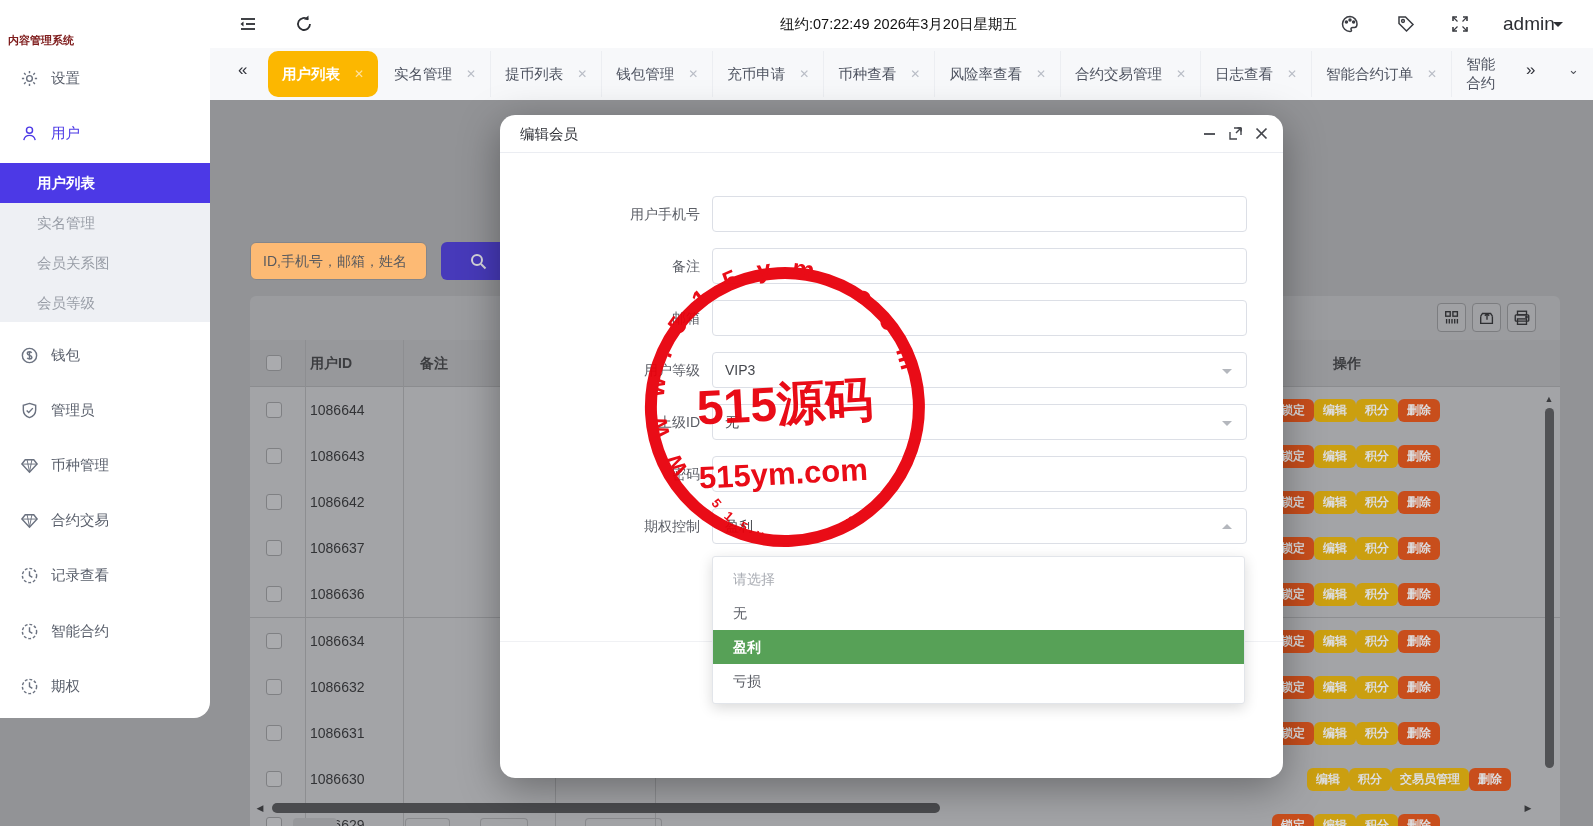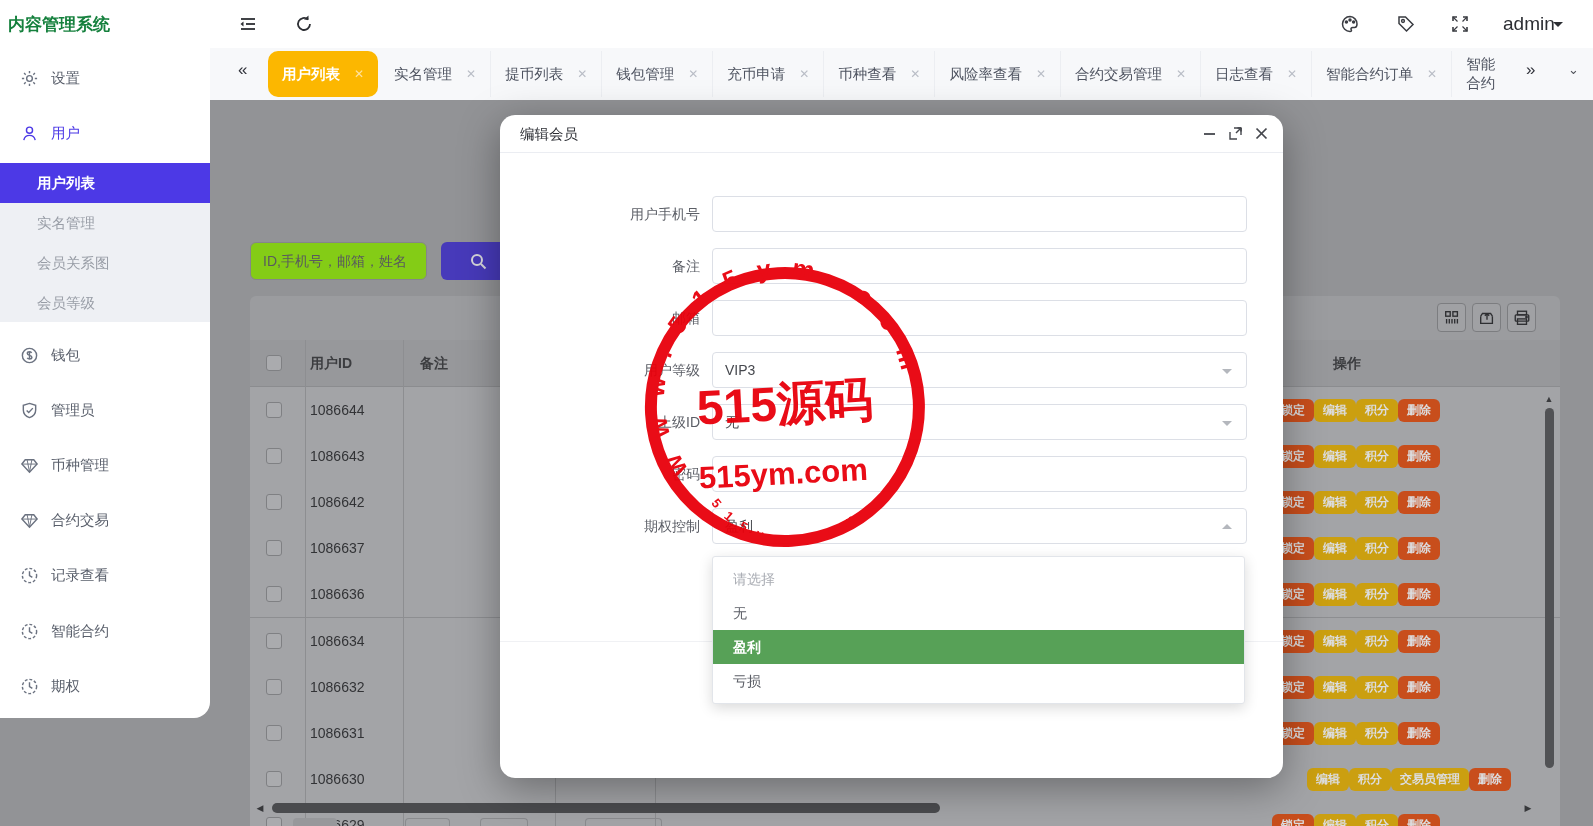--- a/index.html
+++ b/index.html
@@ -2,21 +2,21 @@
 <html><head>
 <meta charset="utf-8">
 <style>
   html,body{margin:0;padding:0;background:#dfe1e5;}
   *{box-sizing:border-box;font-family:"Liberation Sans","DejaVu Sans",sans-serif;}
   #app{position:relative;width:1593px;height:826px;overflow:hidden;background:#fff;}
 
   
   #content-bg{position:absolute;left:0;top:100px;width:1593px;height:726px;background:#929396;z-index:1;}
   .search-input{position:absolute;left:250px;top:142px;width:177px;height:38px;border:1px solid #85868a;
-     border-radius:6px;background:#84cc16;color:#595a5e;font-size:14px;padding:0 12px;line-height:36px;}
+     border-radius:6px;background:#fdba74;color:#595a5e;font-size:14px;padding:0 12px;line-height:36px;}
   .search-btn{position:absolute;left:441px;top:142px;width:75px;height:38px;background:#473aba;border-radius:6px;
      display:flex;align-items:center;justify-content:center;}
   .card{position:absolute;left:250px;top:196px;width:1310px;height:602px;background:#9b9c9f;border-radius:6px;}
   .tool-btn{position:absolute;top:7px;width:29px;height:29px;border:1px solid #7c7d80;border-radius:4px;
      background:#a0a1a4;display:flex;align-items:center;justify-content:center;color:#2e2f32;}
   .thead{position:absolute;left:0;top:44px;width:1310px;height:47px;background:#97989b;border-bottom:1px solid #8b8c8f;}
   .th{position:absolute;top:0;height:47px;line-height:47px;font-size:14px;color:#3c3d40;font-weight:bold;}
   .trow{position:absolute;left:0;width:1310px;height:47px;background:#a3a4a7;border-bottom:1px solid #8d8e91;}
   .cell-id{position:absolute;left:60px;top:0;height:46px;line-height:46px;font-size:14px;color:#323336;}
   .cbx{position:absolute;left:16px;top:15px;width:16px;height:16px;border:1px solid #7f8083;border-radius:3px;background:#aaabae;}
@@ -27,21 +27,21 @@
   .abtn.yellow{background:#cb9f10;}
   
   .vsb-arrow{position:absolute;left:1293px;width:12px;height:10px;color:#3a3b3e;font-size:9px;line-height:10px;text-align:center;}
   .vsb-thumb{position:absolute;left:1295px;top:112px;width:9px;height:360px;background:#515255;border-radius:5px;}
   .hsb{position:absolute;top:803px;left:272px;width:668px;height:10px;background:#4a4b4e;border-radius:5px;z-index:2;}
   .hsb-arrow{position:absolute;top:803px;width:12px;height:10px;color:#37383b;font-size:9px;line-height:10px;text-align:center;z-index:2;}
   .pag-ghost{position:absolute;z-index:2;border-radius:4px 4px 0 0;}
 
   
   #navbar{position:absolute;left:0;top:0;width:1593px;height:48px;background:#fff;z-index:6;display:flex;align-items:center;}
-  #logo{position:absolute;left:8px;top:1px;height:48px;line-height:48px;font-size:17px;font-weight:bold;color:#15803d;}
+  #logo{position:absolute;left:8px;top:16px;height:48px;line-height:48px;font-size:11px;font-weight:bold;color:#7f1d1d;}
   .nav-ic{position:absolute;top:14px;color:#2c2e33;}
   #nav-time{position:absolute;left:780px;top:0;height:48px;line-height:48px;font-size:14.5px;color:#111;}
   #nav-admin{position:absolute;left:1503px;top:0;height:48px;line-height:48px;font-size:19px;color:#2c2e33;}
   #admin-caret{position:absolute;left:1553px;top:22px;width:0;height:0;border:5px solid transparent;border-top-color:#2c2e33;}
 
   #sidebar{position:absolute;left:0;top:48px;width:210px;height:670px;background:#fff;z-index:5;border-radius:0 0 16px 0;}
   .side-item{position:absolute;left:0;width:210px;height:36px;display:flex;align-items:center;gap:12px;padding-left:20px;
      font-size:14.5px;color:#595f6b;}
   .side-item.active{color:#4c39e6;}
   #submenu{position:absolute;left:0;top:115px;width:210px;height:159px;background:#eef0f4;}
@@ -269,20 +269,21 @@
           <line x1="3" y1="15" x2="17" y2="15"></line>
         <path d="M5.5 7.5 L2.5 10 L5.5 12.5" fill="#2c2e33" stroke="none"></path>
       </svg>
     </span>
     <span class="nav-ic" style="left:294px;">
       <svg width="20" height="20" viewBox="0 0 20 20" fill="none" stroke="#2c2e33" stroke-width="1.8">
         <path d="M16 10 a6 6 0 1 1 -2-4.5"></path>
           <path d="M14.5 1.5 L14.5 6 L10 5.5" fill="#2c2e33" stroke="none"></path>
       </svg>
     </span>
+    <span id="nav-time">纽约:07:22:49 2026年3月20日星期五</span>
     <span class="nav-ic" style="left:1340px;">
       <svg width="20" height="20" viewBox="0 0 20 20" fill="none" stroke="#3a3c42" stroke-width="1.5">
         <path d="M10 2.5 a7.5 7.5 0 1 0 0 15 c1.5 0 1.8-1 1.2-1.8 c-.8-1 .2-2.2 1.5-2.2 h1.8 c1.7 0 2.5-1.3 2.5-3.5 A7.5 7.5 0 0 0 10 2.5z"></path>
         <circle cx="6.4" cy="8" r="1" fill="#3a3c42"></circle>
           <circle cx="10" cy="6" r="1" fill="#3a3c42"></circle>
           <circle cx="13.6" cy="8" r="1" fill="#3a3c42"></circle>
       </svg>
     </span>
     <span class="nav-ic" style="left:1396px;">
       <svg width="20" height="20" viewBox="0 0 20 20" fill="none" stroke="#3a3c42" stroke-width="1.5">

